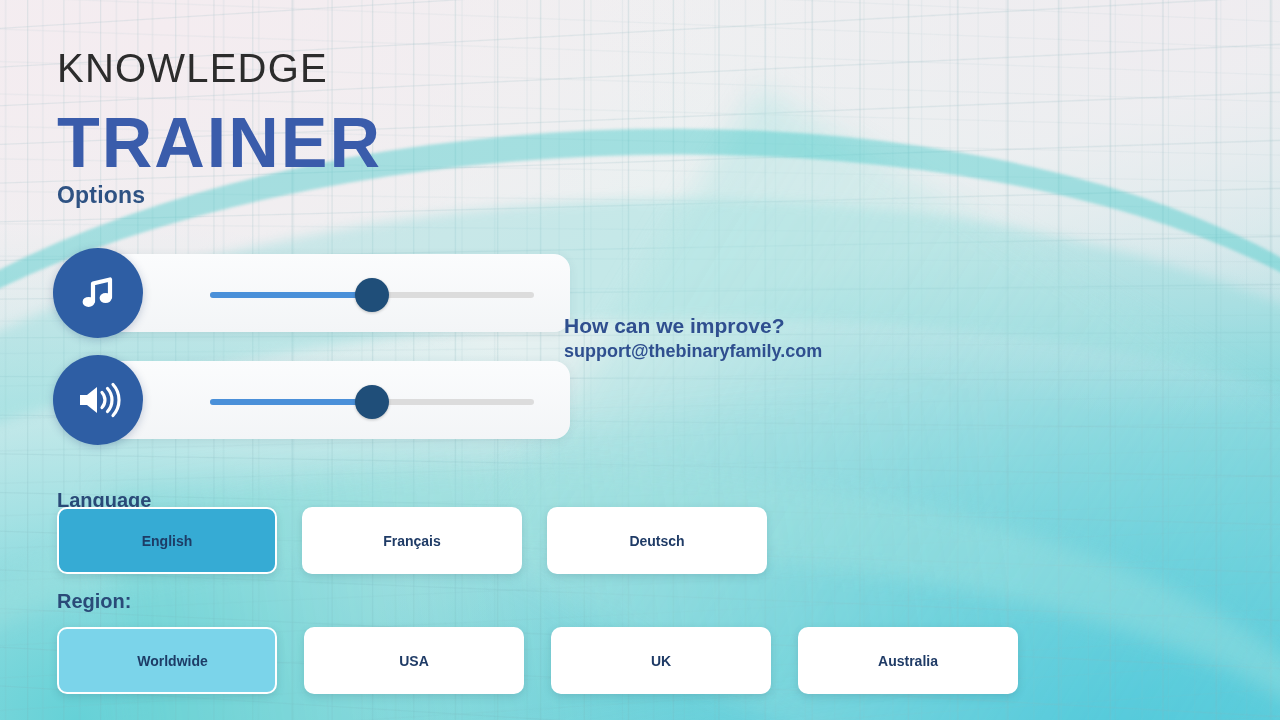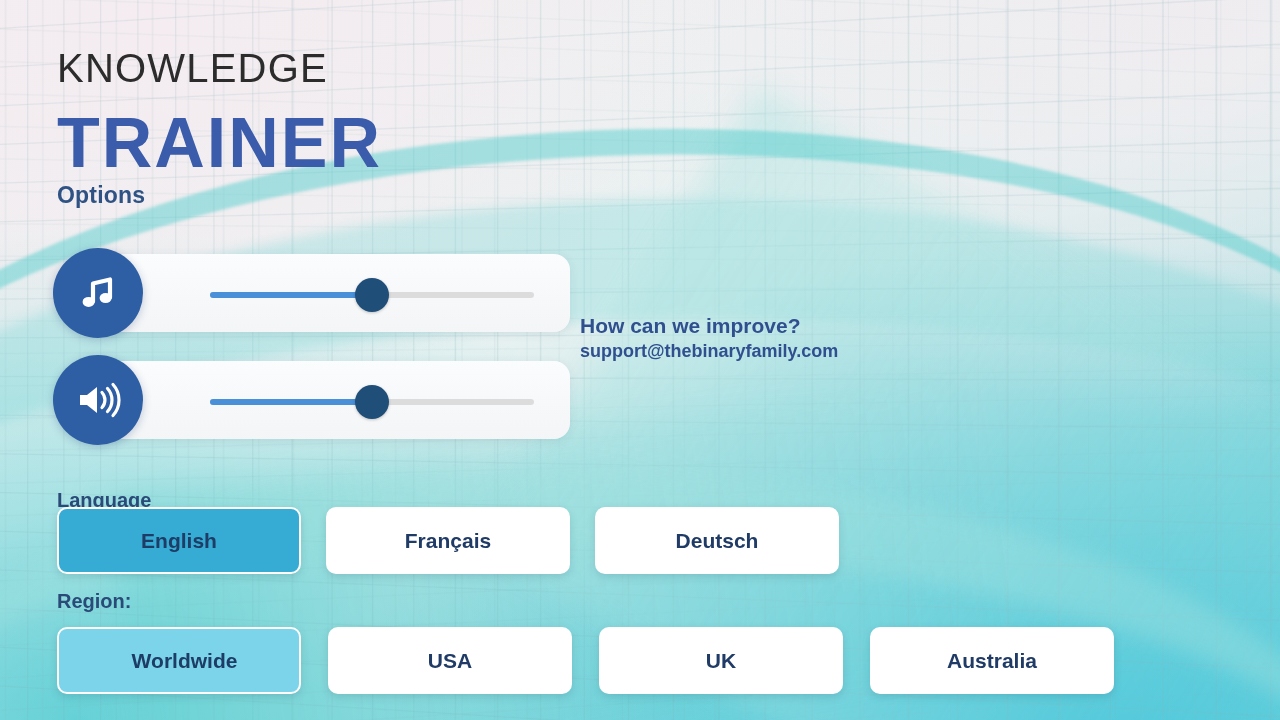--- a/index.html
+++ b/index.html
@@ -134,42 +134,42 @@
     width:90px; height:90px;
     background:#2e5ea4; border-radius:50%;
     display:flex; align-items:center; justify-content:center;
     box-shadow:0 2px 8px rgba(30,60,110,0.25);
   }
   .icon-circle svg { display:block; }
 
   
   #support-block {
     position:absolute; left:564px; top:313px;
-    color:#2f4f8f; font-weight:bold; line-height:1.27;margin-left:16px;
+    color:#2f4f8f; font-weight:bold; line-height:1.27;
   }
   #support-question { font-size:21px; }
   #support-email    { font-size:18px; }
 
   
   .group-label {
     position:absolute; left:57px;
     font-size:20px; font-weight:bold; color:#2a4a78;
   }
   #label-language { top:489px; }
   #label-region   { top:590px; }
 
   .btn-row { position:absolute; left:57px; display:flex; }
   #row-language { top:507px; gap:25px; }
   #row-region   { top:627px; gap:27px; }
 
   .opt-btn {
-    width:244px; height:67px;
+    width:220px; height:67px;
     border-radius:10px;
     display:flex; align-items:center; justify-content:center;
-    font-size:21px; font-weight:bold;
+    font-size:14px; font-weight:bold;
     color:#1f3b66;
     background:#ffffff;
     border:2px solid rgba(255,255,255,0.0);
     box-shadow:0 3px 9px rgba(30,70,90,0.16);
     cursor:pointer;
     user-select:none;
   }
   .opt-btn.sel-lang {
     background:#36abd4;
     border:2px solid #ffffff;

